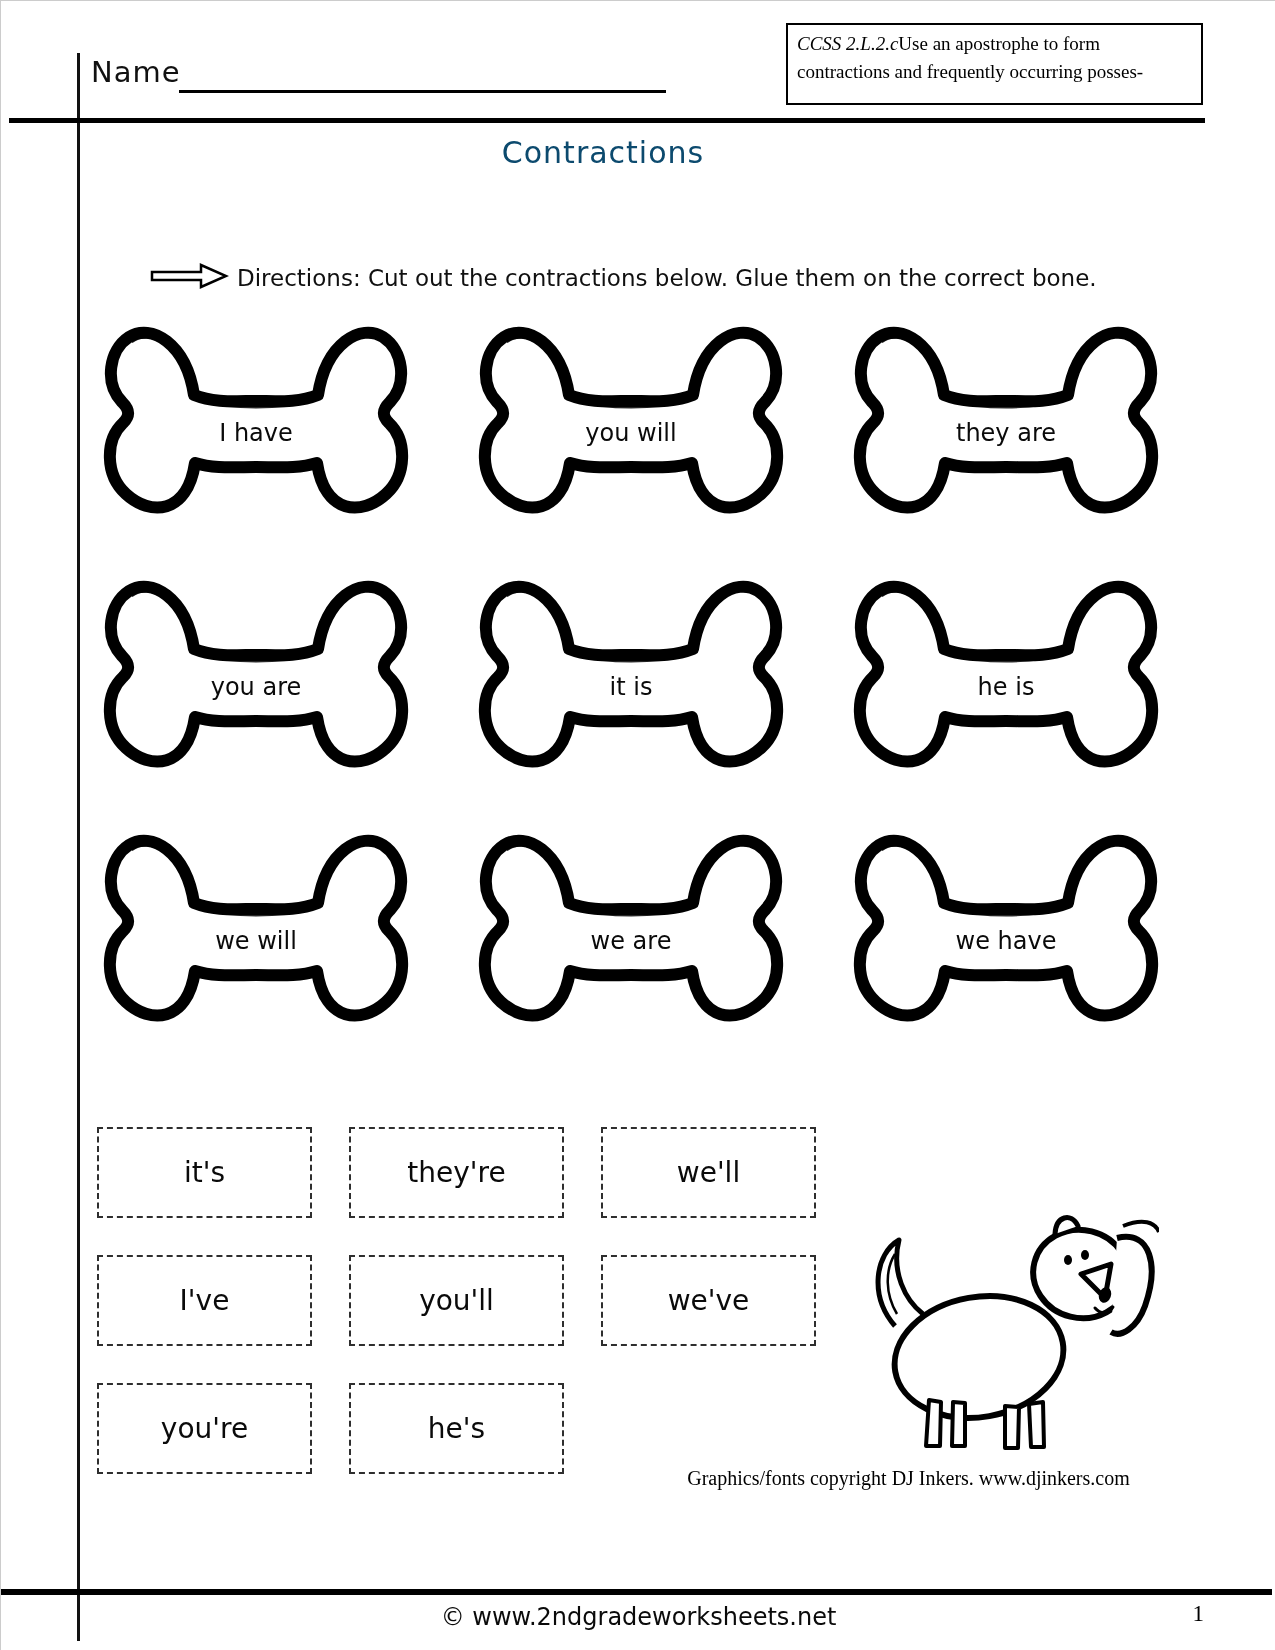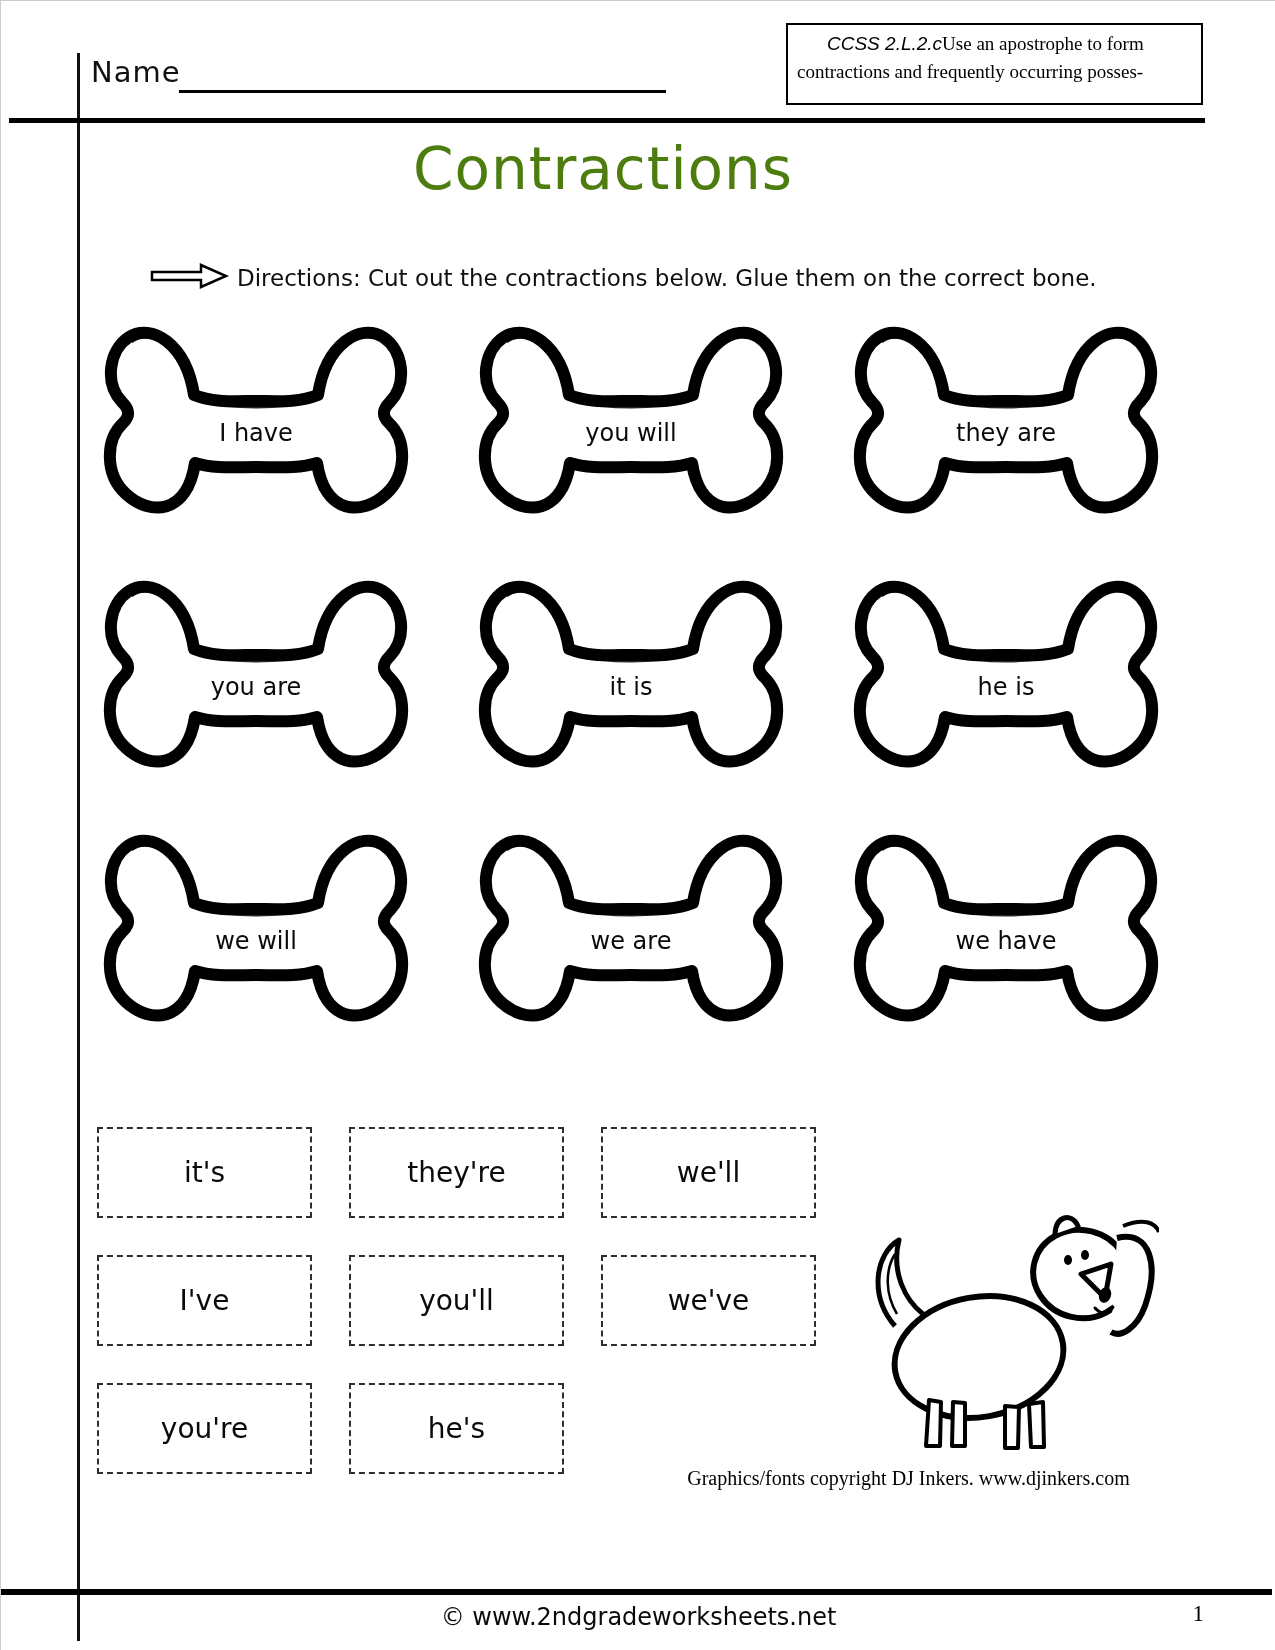--- a/index.html
+++ b/index.html
@@ -15,24 +15,24 @@
 
   
   .name-label { position:absolute; left:90px; top:54px; font-size:29px; letter-spacing:1px; }
   .name-underline { position:absolute; left:178px; top:89px; width:487px; height:3px; background:#000; }
 
   .ccss-box {
     position:absolute; left:785px; top:22px; width:395px; height:68px;
     border:2.5px solid #000; padding:5px 9px;
     font-family:"Liberation Serif", serif; font-size:19px; line-height:1.45; color:#000;
   }
-  .ccss-code { font-family:Liberation Sans, sans-serif; font-style:italic; font-size:19px; padding-right:0;margin-left:30px; }
+  .ccss-code { font-family:Liberation Serif, serif; font-style:italic; font-size:19px; padding-right:0; }
 
   .page-title { position:absolute; left:0; top:134px; width:1204px; text-align:center;
-    font-size:58px; letter-spacing:1px; color:#4d7c0f; }
+    font-size:30px; letter-spacing:1px; color:#0c4a6e; }
 
   .directions-row { position:absolute; left:148px; top:212px; display:flex; align-items:flex-end; gap:8px;margin-top:48px; }
   .directions-arrow { width:80px; height:30px; flex:none; }
   .directions-text { font-size:23px; white-space:nowrap; color:#101010; }
 
   
   .bones-grid {
     position:absolute; left:100px; top:318px;
     display:grid; grid-template-columns:repeat(3,310px); grid-auto-rows:220px;
     column-gap:65px; row-gap:34px;

